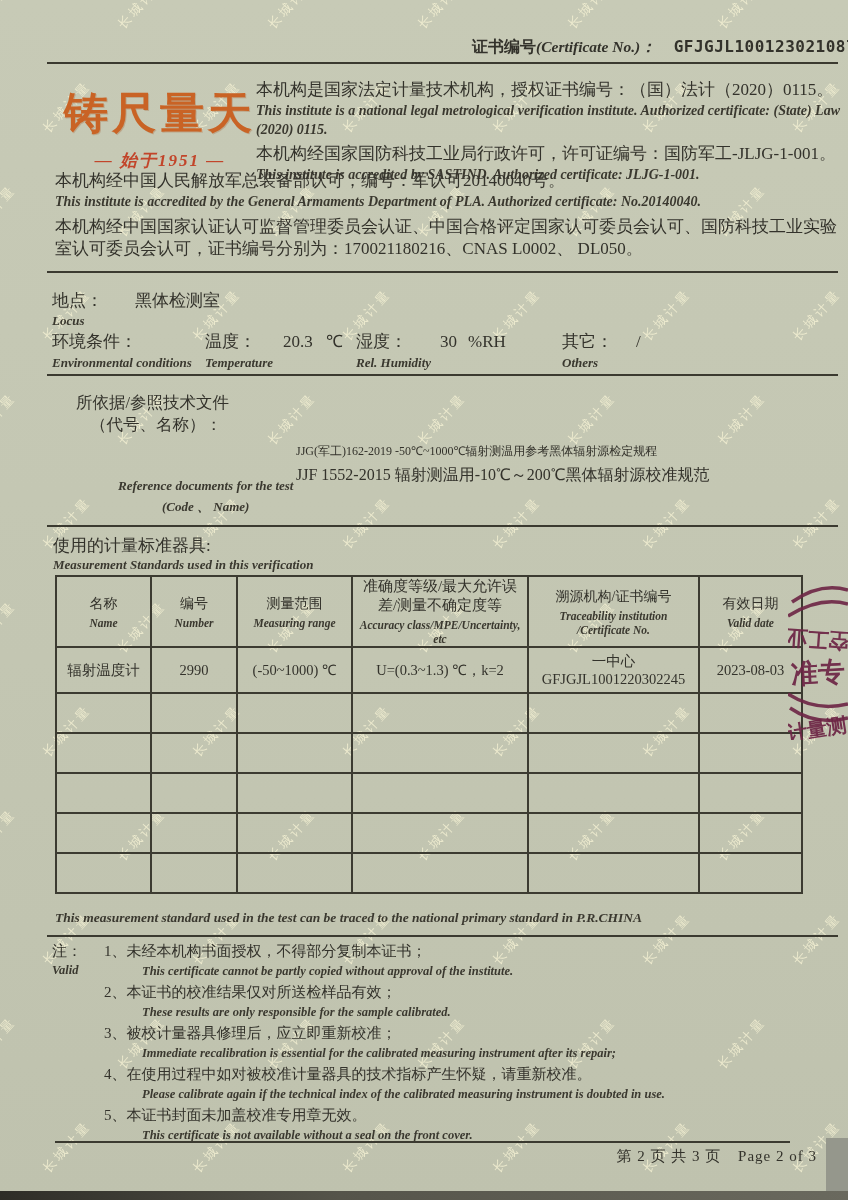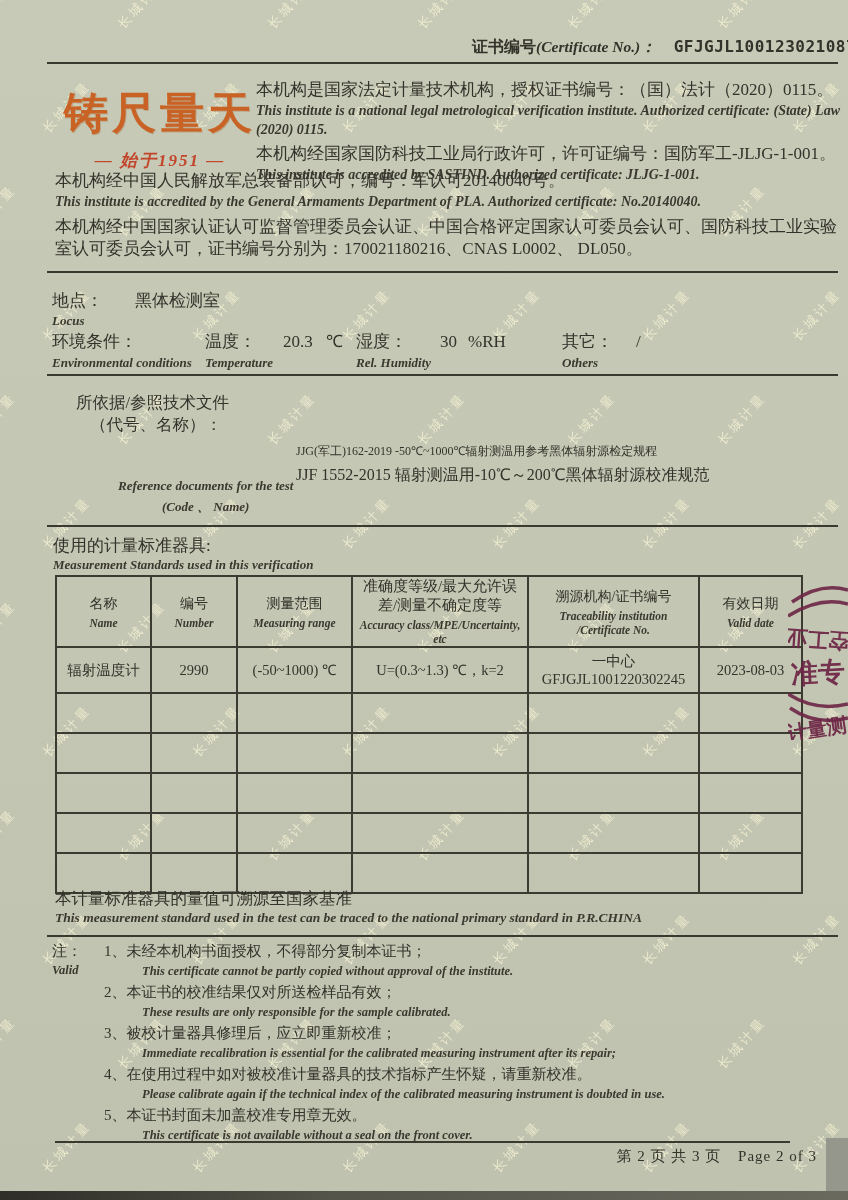--- a/index.html
+++ b/index.html
@@ -276,21 +276,20 @@
         <path d="M0 116 Q 28 134 60 126"></path>
         <path d="M2 130 Q 28 148 60 140"></path>
       </g>
       <g fill="#6d2545" opacity="0.92" font-family="Liberation Serif,serif" font-weight="bold">
         <text x="30" y="70" text-anchor="middle" font-size="21" transform="rotate(184 30 62)">空工业</text>
         <text x="30" y="104" text-anchor="middle" font-size="27" transform="rotate(-3 30 96)">准专</text>
         <text x="29" y="158" text-anchor="middle" font-size="20" transform="rotate(-9 29 152)">计量测</text>
       </g>
     </svg>
 
-    <div class="abs" style="top:888px;left:55px;font-size:16.5px;">本计量标准器具的量值可溯源至国家基准</div>
     <div class="abs small-en" style="top:910px;left:55px;font-size:13.5px;">This measurement standard used in the test can be traced to the national primary standard in P.R.CHINA</div>
 
     <div class="hr" style="top:935px;left:47px;width:791px;"></div>
 
     <div class="abs" style="top:942px;left:52px;width:770px;display:flex;">
       <div style="width:52px;flex:none;">
         <div style="font-size:15px;line-height:19px;">注：</div>
         <div class="small-en" style="font-size:12.5px;margin-top:2px;">Valid</div>
       </div>
       <div style="flex:1;">

